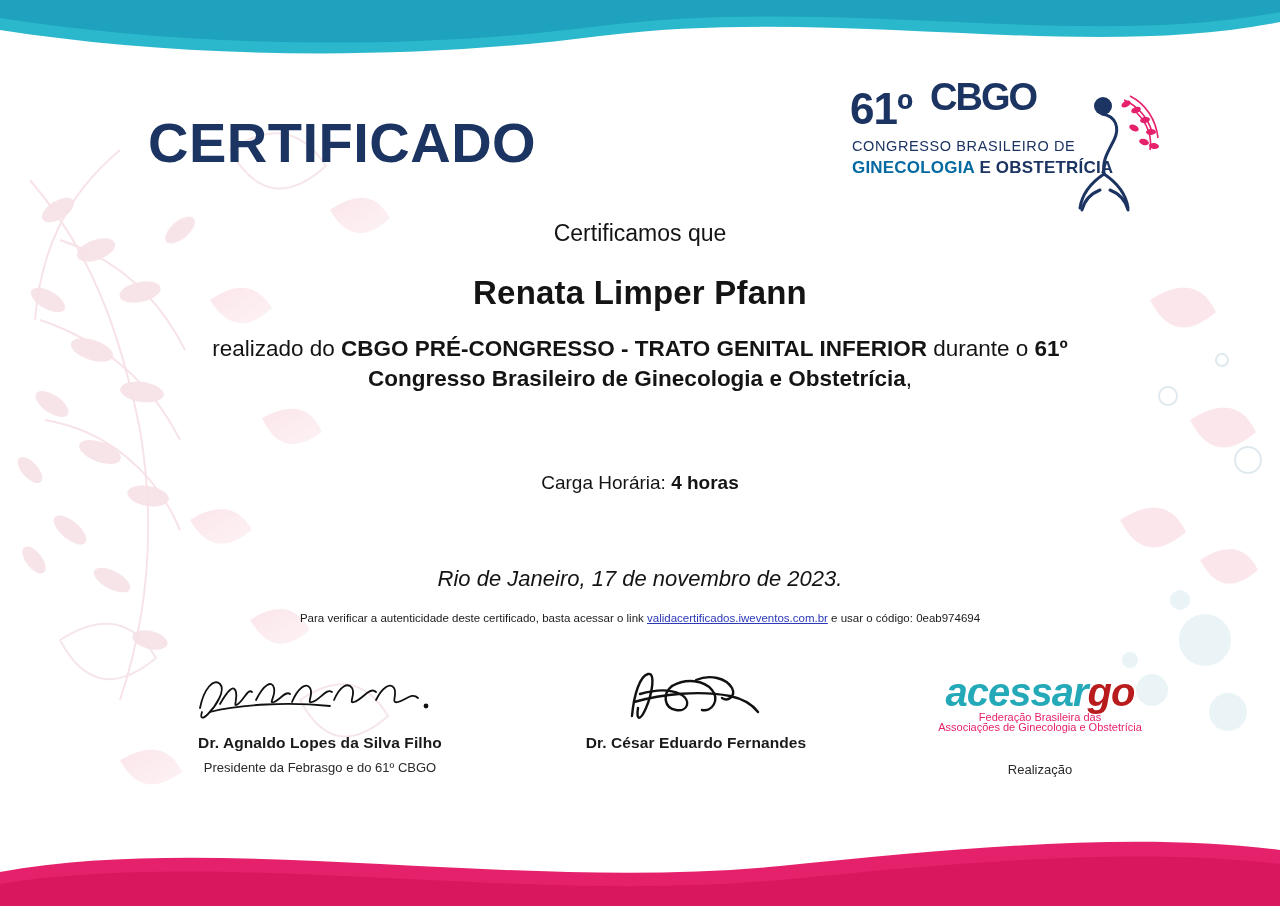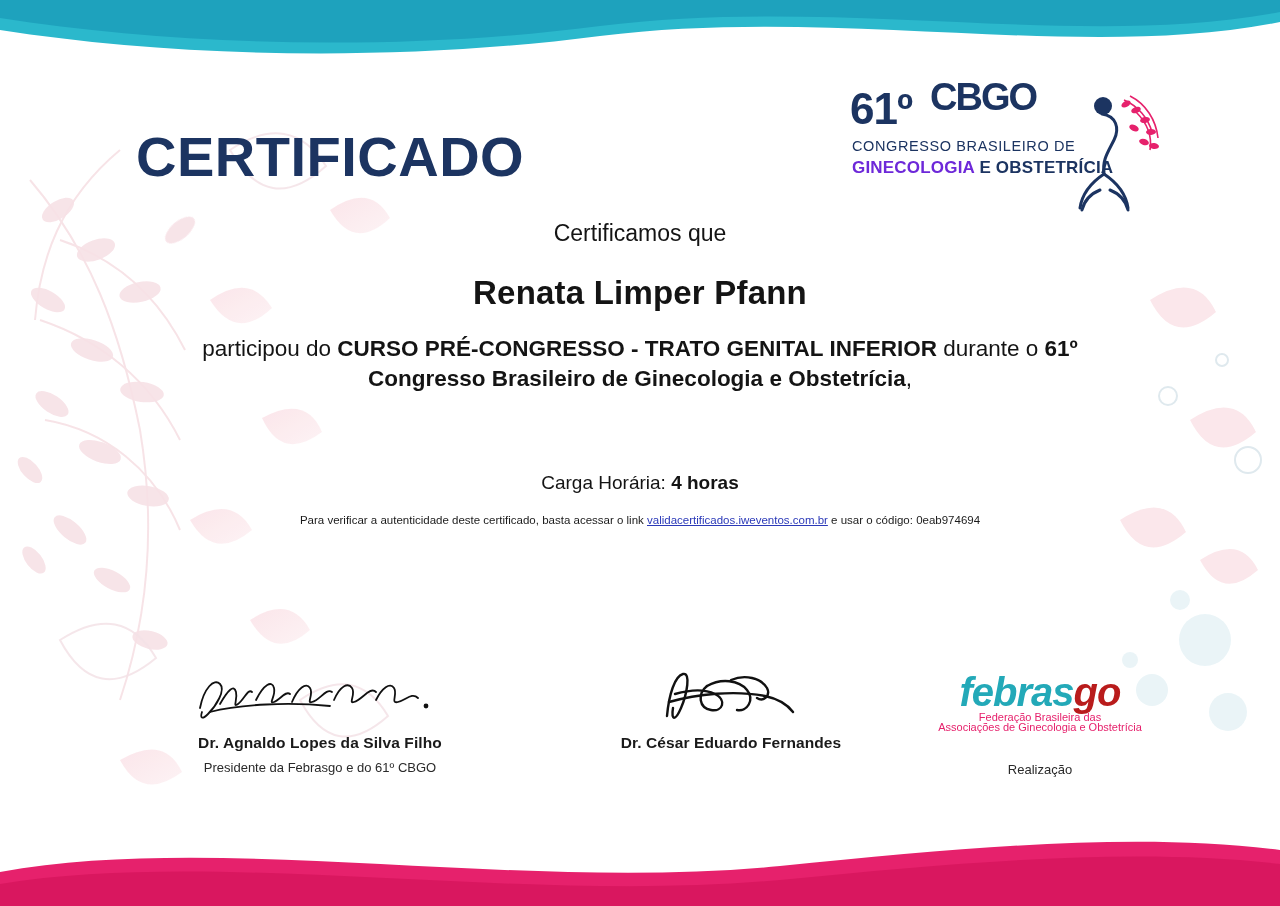--- a/index.html
+++ b/index.html
@@ -50,28 +50,27 @@
 
   
   .content {
     position: absolute;
     inset: 0;
     z-index: 10;
   }
 
   .title {
     position: absolute;
-    left: 136px;
+    left: 148px;
     top: 110px;
     font-size: 56px;
     font-weight: bold;
     letter-spacing: 0.5px;
     color: #1c3461;
     font-family: "Liberation Sans", sans-serif;
-    margin-top: 14px;
   }
 
   
   .logo {
     position: absolute;
     right: 120px;
     top: 82px;
     width: 310px;
     height: 130px;
   }
@@ -98,21 +97,21 @@
     color: #1c3461;
     letter-spacing: 0.6px;
   }
   .logo-sub2 {
     position: absolute;
     left: 2px; top: 76px;
     font-size: 17px;
     font-weight: bold;
     letter-spacing: 0.2px;
   }
-  .logo-sub2 .pink { color: #6d28d9; }
+  .logo-sub2 .pink { color: #0369a1; }
   .logo-sub2 .blue { color: #1c3461; }
   .logo-figure {
     position: absolute;
     right: -6px;
     top: 8px;
     width: 110px;
     height: 122px;
   }
 
   
@@ -172,21 +171,21 @@
     top: 660px;
     width: 1280px;
     z-index: 10;
   }
   .sig {
     position: absolute;
     text-align: center;
     width: 360px;
   }
   .sig-1 { left: 140px; }
-  .sig-2 { left: 551px; }
+  .sig-2 { left: 516px; }
   .sig-3 { left: 860px; }
   .sig-mark {
     height: 72px;
     position: relative;
   }
   .sig-name {
     font-size: 15.5px;
     font-weight: bold;
     color: #1a1a1a;
     margin-top: 2px;
@@ -352,29 +351,30 @@
         </svg>
       </div>
     </div>
 
     <div class="body-text">
       <div class="line-certificamos">Certificamos que</div>
 
       <div class="name">Renata Limper Pfann</div>
 
       <div class="participou">
-        <span>participou do </span><b>CURSO PRÉ-CONGRESSO - TRATO GENITAL INFERIOR</b><span> durante o </span><b>61º</b><br>
+        <span>realizado do </span><b>CBGO PRÉ-CONGRESSO - TRATO GENITAL INFERIOR</b><span> durante o </span><b>61º</b><br>
         <b>Congresso Brasileiro de Ginecologia e Obstetrícia</b><span>,</span>
       </div>
 
 
       <div class="carga">
         <span>Carga Horária: </span><b>4 horas</b>
       </div>
 
+      <div class="local-data">Rio de Janeiro, 17 de novembro de 2023.</div>
 
       <div class="verify">
         <span>Para verificar a autenticidade deste certificado, basta acessar o link </span><a href="#">validacertificados.iweventos.com.br</a><span> e usar o código: </span><span>0eab974694</span>
       </div>
     </div>
 
     <div class="signatures">
 
       <div class="sig sig-1">
         <div class="sig-mark">
@@ -406,21 +406,21 @@
               <path d="M58 42 C 86 34, 124 30, 154 36 C 168 39, 176 44, 182 52"></path>
             </g>
           </svg>
         </div>
         <div class="sig-name">Dr. César Eduardo Fernandes</div>
       </div>
 
       <div class="sig sig-3">
         <div class="febrasgo-wrap">
           <div class="febrasgo-text">
-            <span>febras</span><span class="go">go</span>
+            <span>acessar</span><span class="go">go</span>
           </div>
           <div class="febrasgo-sub">
             <span>Federação Brasileira das</span><br>
             <span>Associações de Ginecologia e Obstetrícia</span>
           </div>
         </div>
         <div class="sig-role" style="margin-top:30px;">Realização</div>
       </div>
 
     </div>

